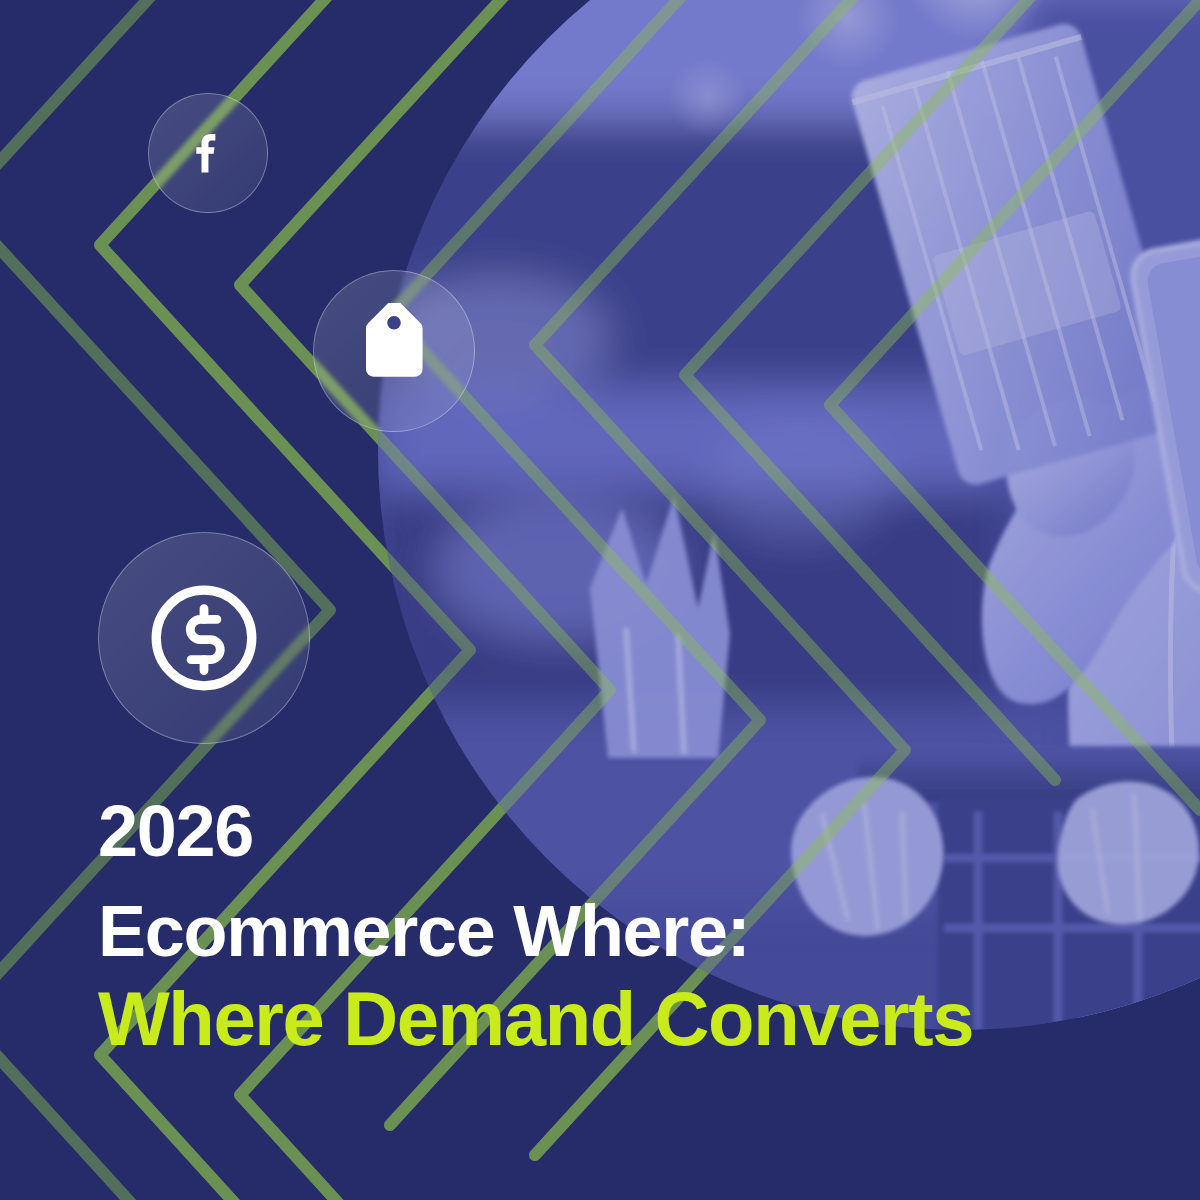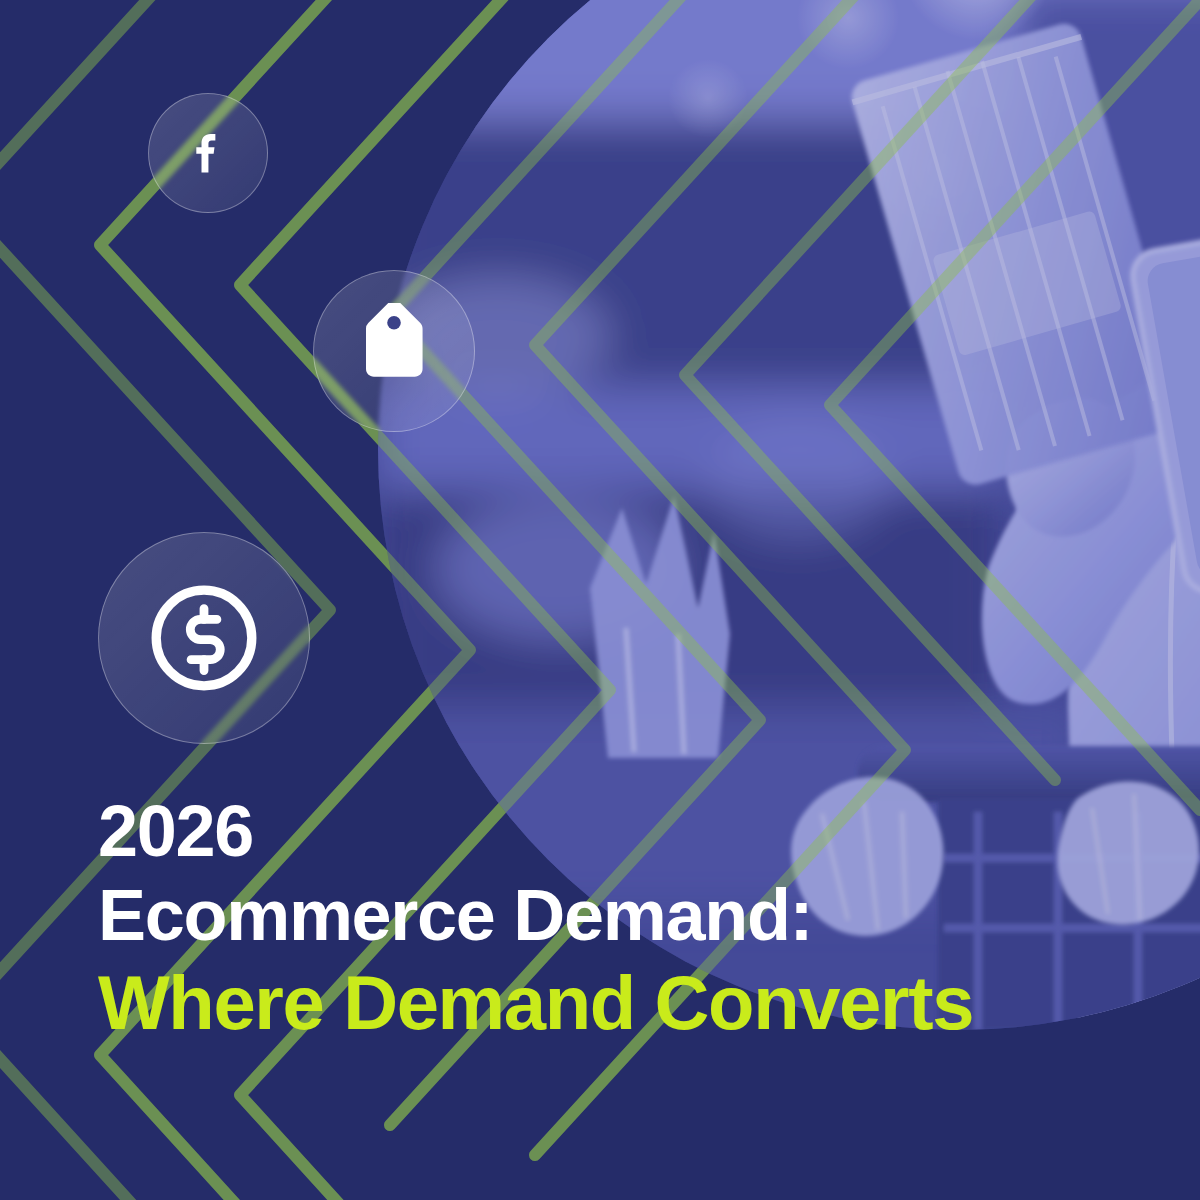--- a/index.html
+++ b/index.html
@@ -80,21 +80,21 @@
   .headline .line {
     display: block;
     font-weight: 700;
     letter-spacing: -0.018em;
     line-height: 1.0;
     white-space: nowrap;
   }
   .line-year {
     font-size: 72px;
     color: #FFFFFF;
-    margin-bottom: 12px;
+    margin-bottom: 28px;
   }
   .line-sub {
     font-size: 72px;
     color: #FFFFFF;
     margin-bottom: 14px;
   }
   .line-accent-1, .line-accent-2 {
     font-size: 76px;
     color: #C9EB1B;
   }
@@ -344,17 +344,17 @@
   <div id="badge-dollar" class="badge">
     <svg width="124" height="124" viewBox="0 0 48 48" aria-hidden="true">
       <circle cx="24" cy="24" r="18.5" fill="none" stroke="#ffffff" stroke-width="3.6"></circle>
       <path d="M29 16.8h-6.4a3.9 3.9 0 0 0 0 7.8h3.8a3.9 3.9 0 0 1 0 7.8H19" fill="none" stroke="#ffffff" stroke-width="3.4" stroke-linecap="round" stroke-linejoin="round"></path>
       <path d="M24 12.6v4.2M24 32.4v4.2" stroke="#ffffff" stroke-width="3.4" stroke-linecap="round"></path>
     </svg>
   </div>
 
   <div class="headline">
     <span class="line line-year">2026</span>
-    <span class="line line-sub">Ecommerce Demand:</span>
+    <span class="line line-sub">Ecommerce Where:</span>
     <span class="line line-accent-1">Where Demand Converts</span>
   </div>
 
 </div>
 
 </body></html>

